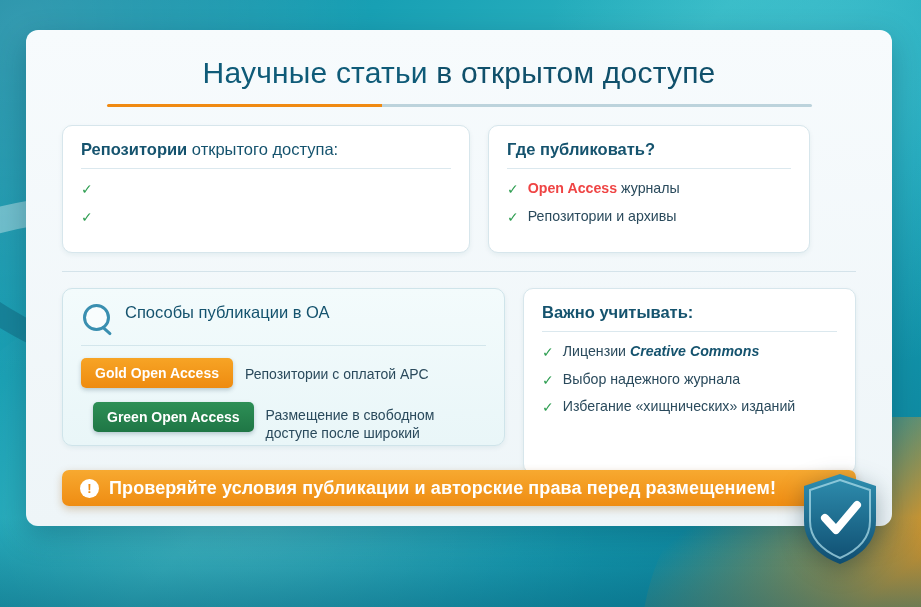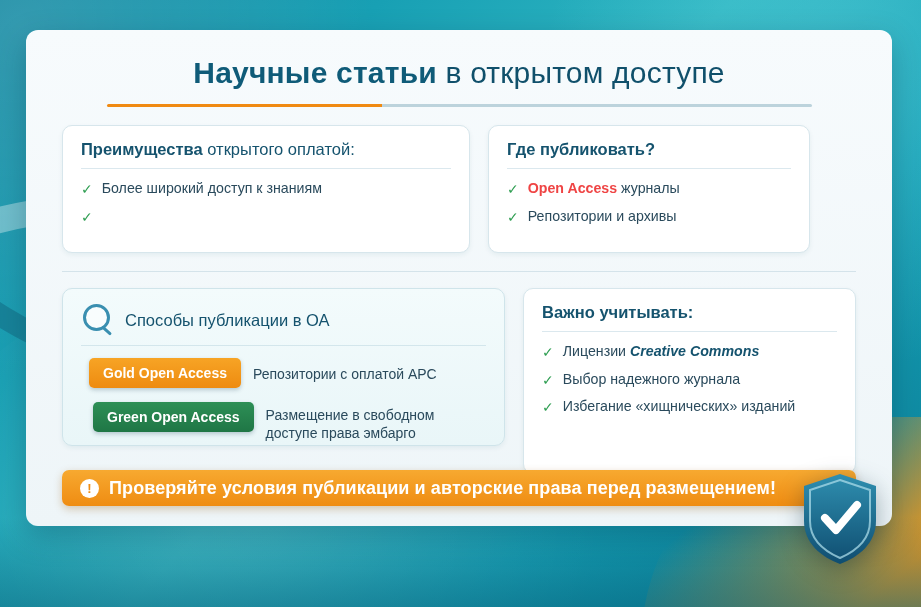--- a/index.html
+++ b/index.html
@@ -115,21 +115,21 @@
     padding-top: 26px;
     text-align: center;
   }
   #title {
     font-size: 30px;
     color: #10506b;
     letter-spacing: .2px;
   }
   #title .accent {
     color: #0f5b78;
-    font-weight: bold;
+    font-weight: normal;
   }
   #title .light {
     font-weight: normal;
     text-align: center;
   }
   #title-rule {
     margin: 14px auto 0;
     width: 705px;
     height: 3px;
     background: linear-gradient(90deg,
@@ -196,21 +196,20 @@
 
   #p-ways {
     width: 443px; height: 158px;
     position: relative;
     background: linear-gradient(180deg, #f3fbfc 0%, #e9f6f8 100%);
     border: 1px solid #cfe4ea;
     padding-left: 18px;
   }
   #ways-head {
     display: flex;
-    align-items: center;
     gap: 10px;
   }
   .magnifier {
     position: relative;
     width: 34px; height: 34px;
     flex: none;
   }
   .magnifier .lens {
     position: absolute;
     left: 2px; top: 1px;
@@ -244,21 +243,20 @@
     color: #ffffff;
     font-weight: bold;
     font-size: 14px;
     padding: 7px 14px;
     border-radius: 5px;
     box-shadow: 0 2px 4px rgba(20,60,80,.25);
     white-space: nowrap;
   }
   .badge-gold {
     background: linear-gradient(180deg, #f7a425 0%, #ee8b10 100%);
-    margin-left: 8px;
     text-align: center;
   }
   .badge-green {
     background: linear-gradient(180deg, #2d8f56 0%, #1f7645 100%);
     margin-left: 12px;
   }
   .way-text {
     font-size: 14px;
     color: #2a4a5c;
     line-height: 1.32;
@@ -336,26 +334,25 @@
     <div id="title">
       <span class="accent">Научные статьи</span><span class="light"> в открытом доступе</span>
     </div>
     <div id="title-rule"></div>
   </div>
 
   <div id="grid">
 
     <div class="panel" id="p-benefits">
       <div class="panel-title">
-        <b>Преимущества</b><span class="normal"> открытого оплатой:</span>
+        <b>Репозитории</b><span class="normal"> открытого доступа:</span>
       </div>
       <div class="panel-rule"></div>
       <div class="bullet">
         <span class="check">✓</span>
-        <span>Более широкий доступ к знаниям</span>
       </div>
       <div class="bullet">
         <span class="check">✓</span>
       </div>
     </div>
 
     <div class="panel" id="p-where">
       <div class="panel-title">
         <b>Где публиковать?</b>
       </div>
@@ -381,21 +378,21 @@
         <span class="panel-title" style="margin-bottom:0;">Способы публикации в ОА</span>
       </div>
       <div id="ways-rule"></div>
 
       <div class="way-row">
         <span class="badge badge-gold">Gold Open Access</span>
         <span class="way-text">Репозитории с оплатой APC</span>
       </div>
       <div class="way-row">
         <span class="badge badge-green">Green Open Access</span>
-        <span class="way-text" style="padding-top:4px;">Размещение в свободном доступе права эмбарго</span>
+        <span class="way-text" style="padding-top:4px;">Размещение в свободном доступе после широкий</span>
       </div>
     </div>
 
     <div class="panel" id="p-important">
       <div class="panel-title">Важно учитывать:</div>
       <div class="panel-rule"></div>
       <div class="bullet">
         <span class="check">✓</span>
         <span><span>Лицензии </span><span class="b-ital">Creative Commons</span></span>
       </div>

